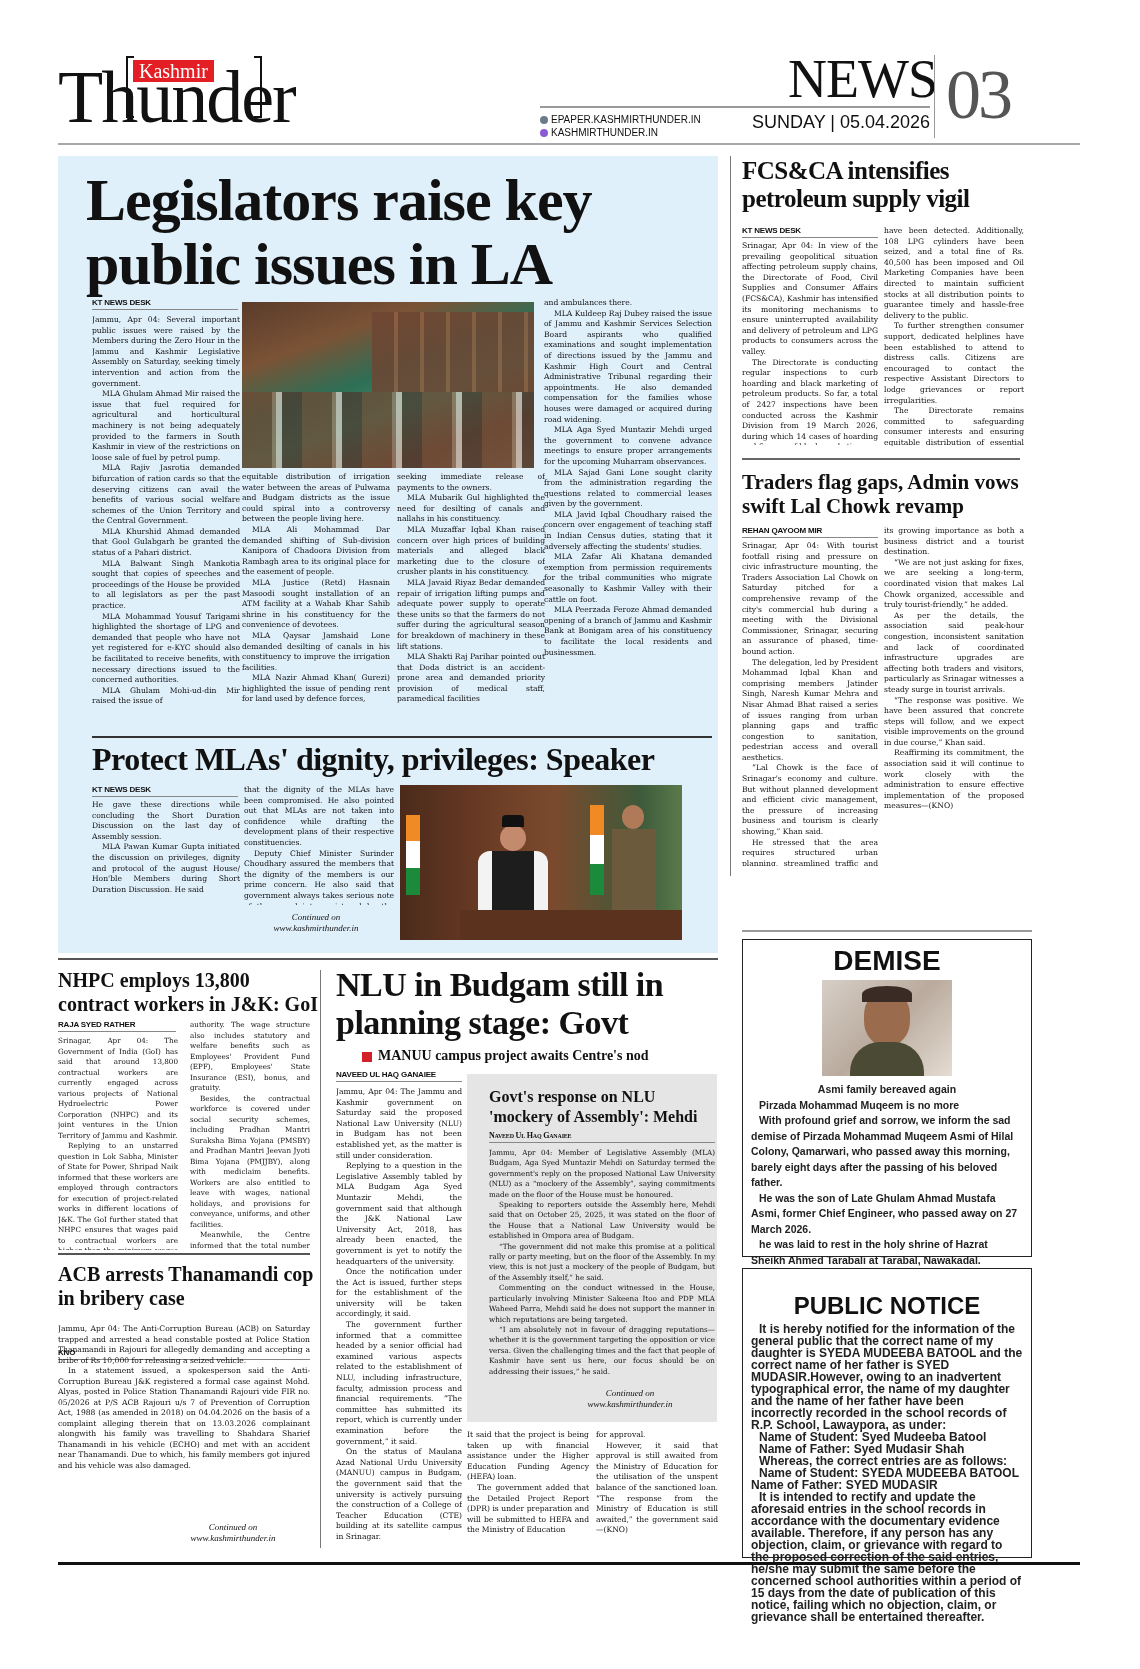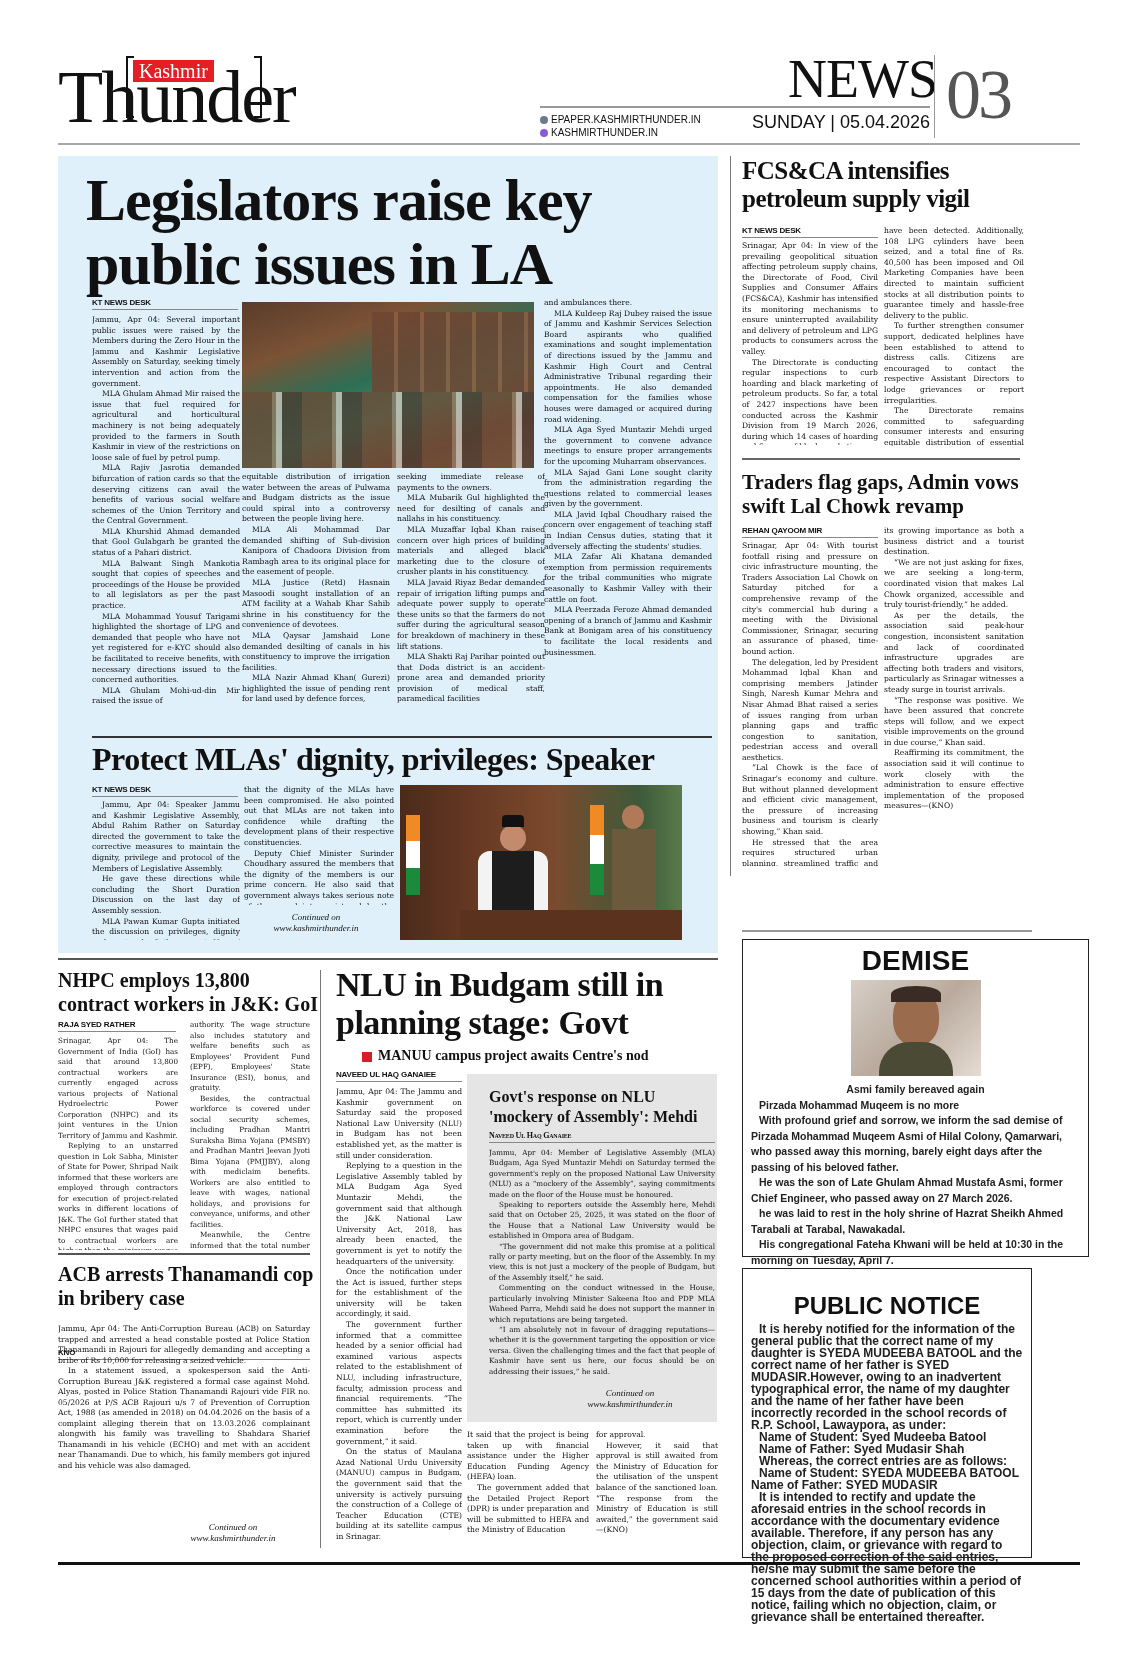--- a/index.html
+++ b/index.html
@@ -101,21 +101,20 @@
   <p>MLA Javid Iqbal Choudhary raised the concern over engagement of teaching staff in Indian Census duties, stating that it adversely affecting the students' studies.</p>
   <p>MLA Zafar Ali Khatana demanded exemption from permission requirements for the tribal communities who migrate seasonally to Kashmir Valley with their cattle on foot.</p>
   <p>MLA Peerzada Feroze Ahmad demanded opening of a branch of Jammu and Kashmir Bank at Bonigam area of his constituency to facilitate the local residents and businessmen.</p>
 </div>
 
 <div class="hrule" style="left:92px;top:736px;width:620px;height:2px;background:#333;"></div>
 
 <h2 class="abs hl-big" style="left:92px;top:742px;width:620px;font-size:32px;">Protect MLAs' dignity, privileges: Speaker</h2>
 <div class="abs byline" style="left:92px;top:785px;width:146px;">KT NEWS DESK</div>
 <div class="abs col" style="left:92px;top:800px;width:148px;height:140px;overflow:hidden;">
-  <p style="text-indent:10px">Jammu, Apr 04: Speaker Jammu and Kashmir Legislative Assembly, Abdul Rahim Rather on Saturday directed the government to take the corrective measures to maintain the dignity, privilege and protocol of the Members of Legislative Assembly.</p>
   <p>He gave these directions while concluding the Short Duration Discussion on the last day of Assembly session.</p>
   <p>MLA Pawan Kumar Gupta initiated the discussion on privileges, dignity and protocol of the august House/ Hon'ble Members during Short Duration Discussion. He said</p>
 </div>
 <div class="abs col" style="left:232px;top:785px;width:150px;height:120px;overflow:hidden;margin-left:12px;">
   <p style="text-indent:0">that the dignity of the MLAs have been compromised. He also pointed out that MLAs are not taken into confidence while drafting the development plans of their respective constituencies.</p>
   <p>Deputy Chief Minister Surinder Choudhary assured the members that the dignity of the members is our prime concern. He also said that government always takes serious note of the complaints registered by the MLAs and assured strong action against the officers who breaches the privilege of the members.</p>
 </div>
 <div class="abs continued" style="left:242px;top:912px;width:148px;">
   <div>Continued on</div>
   <div>www.kashmirthunder.in</div>
@@ -156,21 +155,21 @@
 </div>
 <div class="abs col" style="left:884px;top:526px;width:140px;height:340px;overflow:hidden;">
   <p style="text-indent:0">its growing importance as both a business district and a tourist destination.</p>
   <p>“We are not just asking for fixes, we are seeking a long-term, coordinated vision that makes Lal Chowk organized, accessible and truly tourist-friendly,” he added.</p>
   <p>As per the details, the association said peak-hour congestion, inconsistent sanitation and lack of coordinated infrastructure upgrades are affecting both traders and visitors, particularly as Srinagar witnesses a steady surge in tourist arrivals.</p>
   <p>“The response was positive. We have been assured that concrete steps will follow, and we expect visible improvements on the ground in due course,” Khan said.</p>
   <p>Reaffirming its commitment, the association said it will continue to work closely with the administration to ensure effective implementation of the proposed measures—(KNO)</p>
 </div>
 <div class="hrule" style="left:742px;top:930px;width:290px;height:2px;background:#999;"></div>
 
-<div class="notice-box" style="left:742px;top:939px;width:347px;height:318px;padding:4px 8px;">
+<div class="notice-box" style="left:742px;top:939px;width:290px;height:318px;padding:4px 8px;">
   <div class="notice-title" style="font-size:28px;line-height:34px;">DEMISE</div>
   <div style="position:relative;margin:2px auto 6px;width:130px;height:96px;background:linear-gradient(135deg,#d7cfc7 0%,#b9aa9d 50%,#e5dcd3 100%);overflow:hidden;">
     <div style="position:absolute;left:42px;top:10px;width:46px;height:56px;border-radius:45%;background:#9a6b4d;"></div>
     <div style="position:absolute;left:40px;top:6px;width:50px;height:16px;border-radius:50% 50% 0 0;background:#3a2c25;"></div>
     <div style="position:absolute;left:28px;top:62px;width:74px;height:40px;border-radius:30px 30px 0 0;background:#4b4a35;"></div>
   </div>
   <div class="notice-text" style="text-align:center;">Asmi family bereaved again</div>
   <div class="notice-text">
       <p>Pirzada Mohammad Muqeem is no more</p>
     </div>

